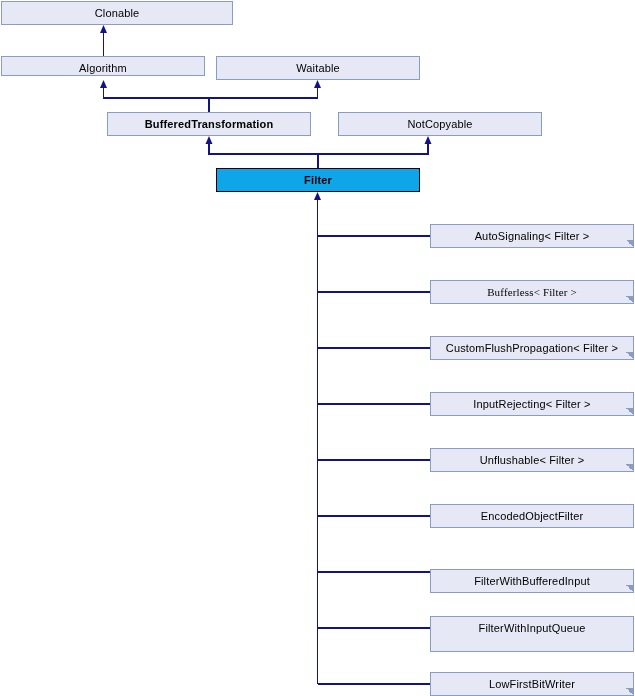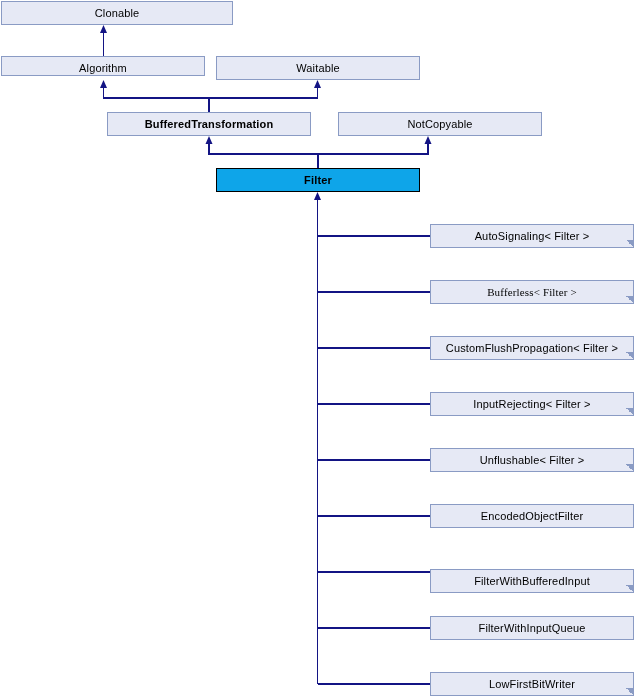--- a/index.html
+++ b/index.html
@@ -93,16 +93,16 @@
       <div class="node" style="left: 107px; top: 112px; width: 204px; height: 24px; font-weight: bold;"><span>BufferedTransformation</span></div>
       <div class="node" style="left: 322px; top: 112px; width: 204px; height: 24px; margin-left: 16px;"><span>NotCopyable</span></div>
       <div class="node focus" style="left: 216px; top: 168px; width: 204px; height: 24px;"><span>Filter</span></div>
       <div class="node" style="left: 430px; top: 224px; width: 204px; height: 24px;"><span>AutoSignaling&lt; Filter &gt;</span><span class="corner"></span></div>
       <div class="node" style="left: 430px; top: 280px; width: 204px; height: 24px; font-family: Liberation Serif, serif;"><span>Bufferless&lt; Filter &gt;</span><span class="corner"></span></div>
       <div class="node" style="left: 430px; top: 336px; width: 204px; height: 24px;"><span>CustomFlushPropagation&lt; Filter &gt;</span><span class="corner"></span></div>
       <div class="node" style="left: 430px; top: 392px; width: 204px; height: 24px;"><span>InputRejecting&lt; Filter &gt;</span><span class="corner"></span></div>
       <div class="node" style="left: 430px; top: 448px; width: 204px; height: 24px; text-align: center;"><span>Unflushable&lt; Filter &gt;</span><span class="corner"></span></div>
       <div class="node" style="left: 430px; top: 504px; width: 204px; height: 24px;"><span>EncodedObjectFilter</span></div>
       <div class="node" style="left: 430px; top: 560px; width: 204px; height: 24px; margin-top: 9px;"><span>FilterWithBufferedInput</span><span class="corner"></span></div>
-      <div class="node" style="left: 430px; top: 616px; width: 204px; height: 24px;"><span>FilterWithInputQueue</span></div>
+      <div class="node" style="left: 430px; top: 616px; width: 204px; height: 36px;"><span>FilterWithInputQueue</span></div>
       <div class="node" style="left: 430px; top: 672px; width: 204px; height: 24px;"><span>LowFirstBitWriter</span><span class="corner"></span></div>
     </div>
 </div>
 
 </body></html>

